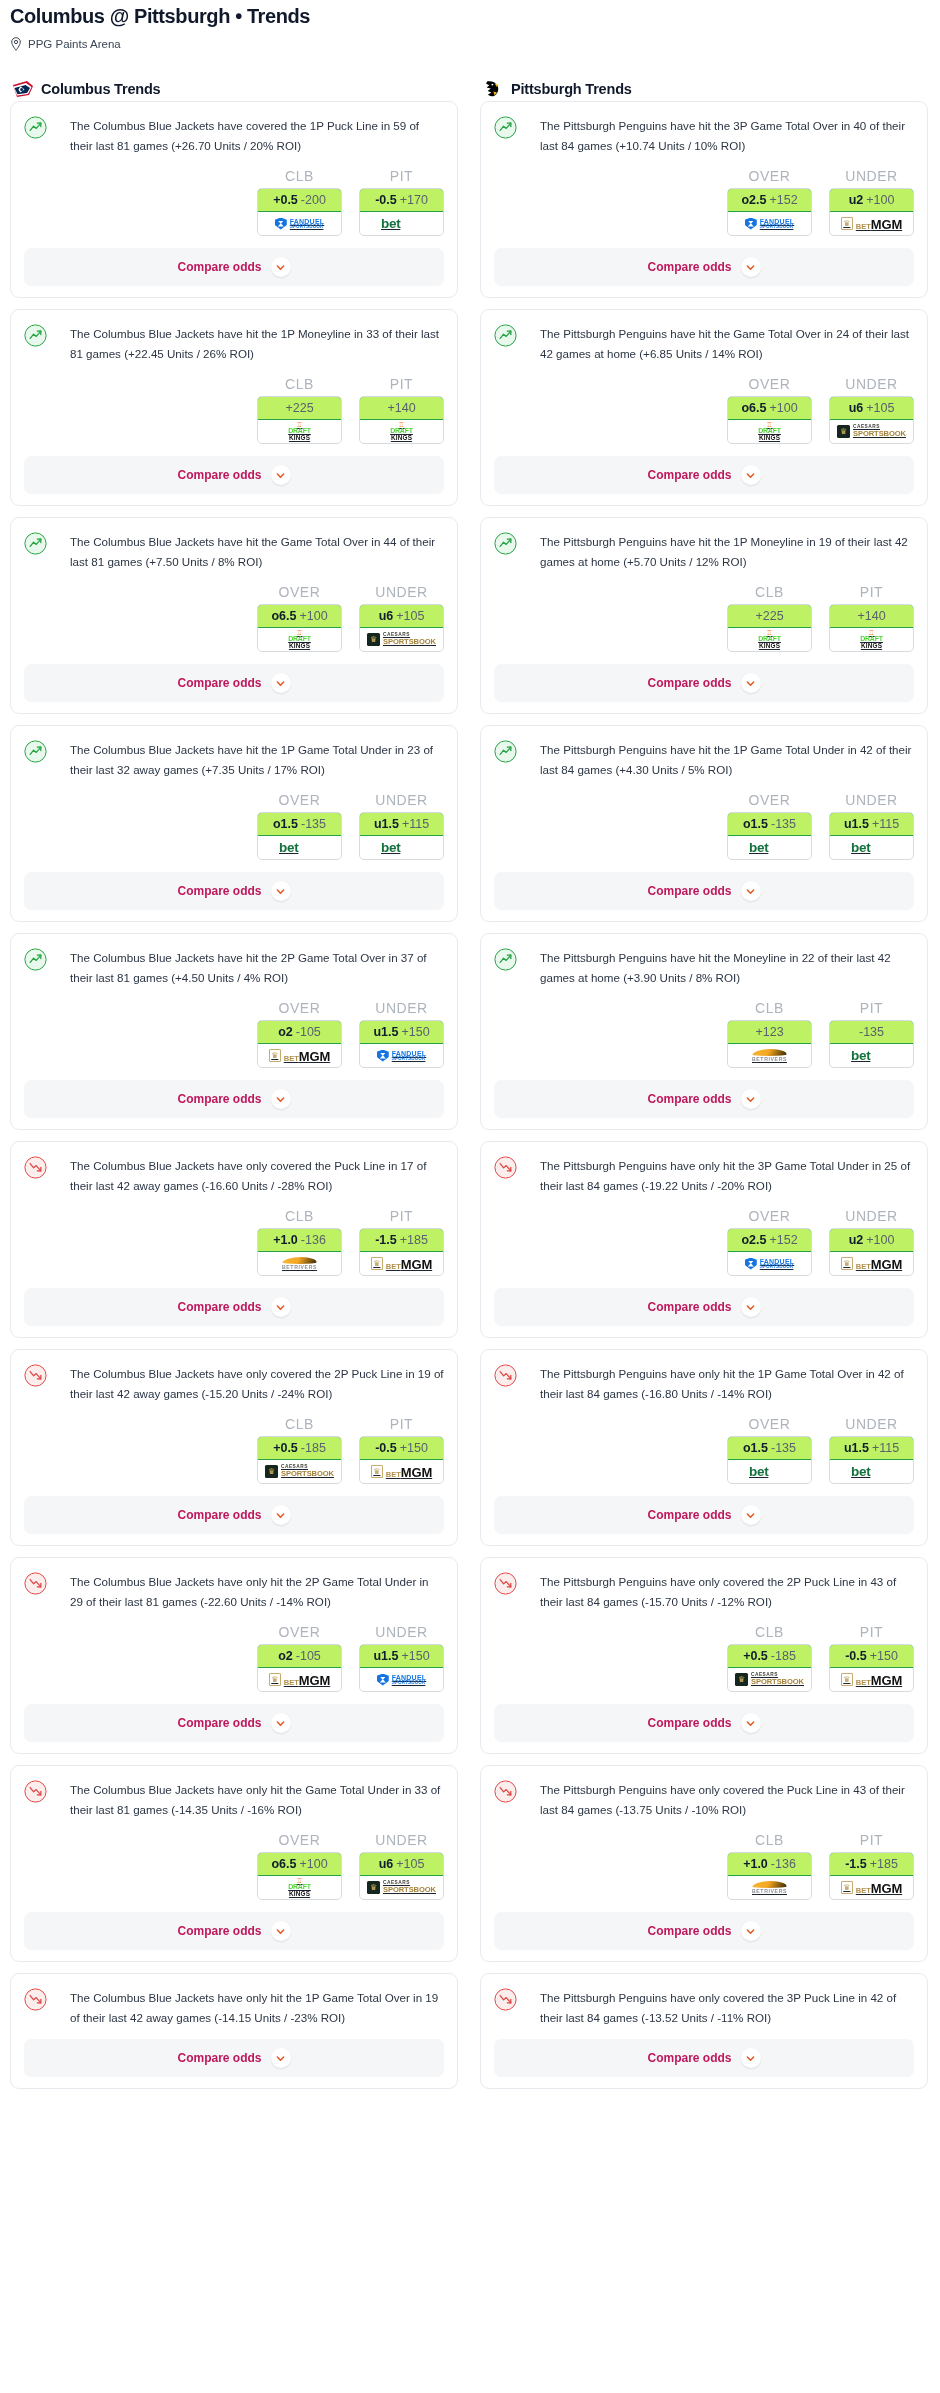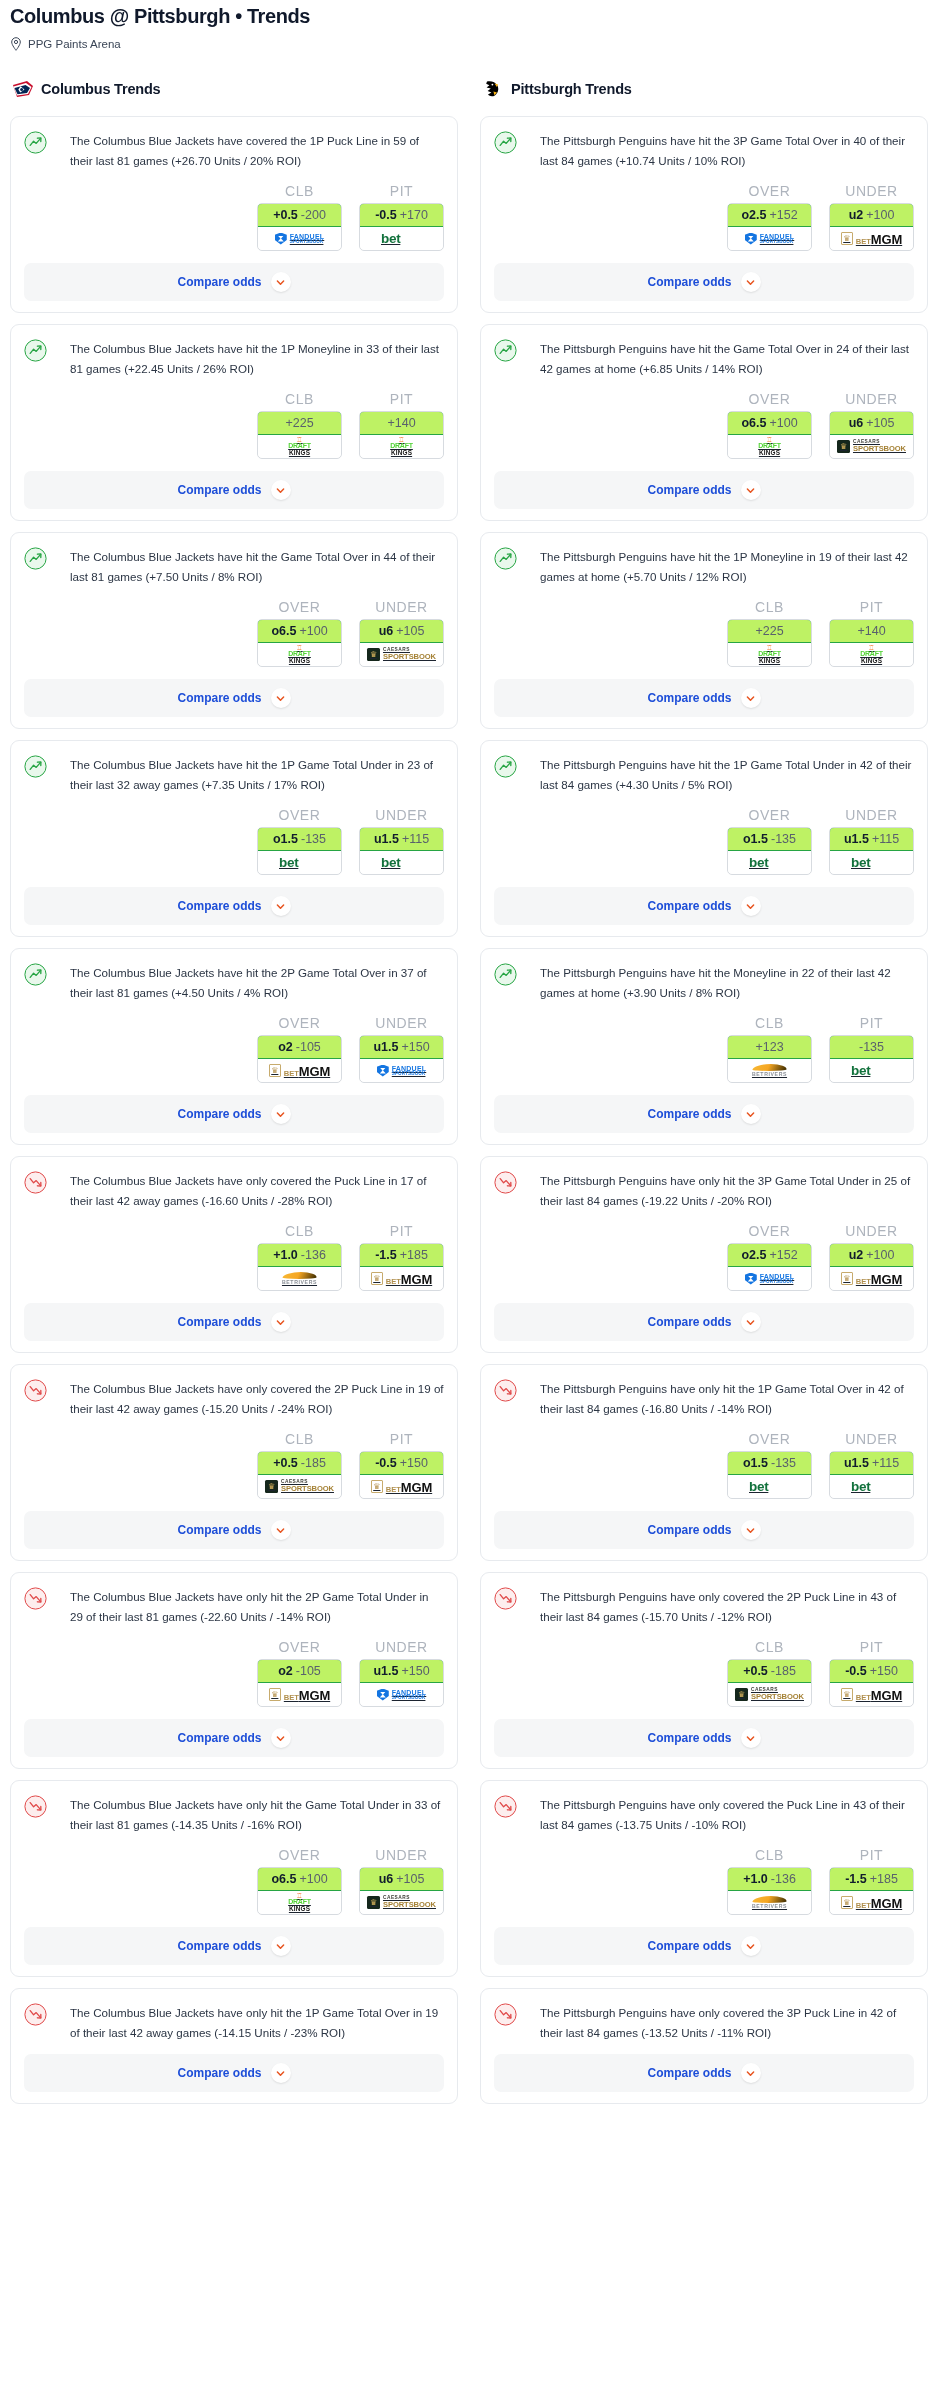--- a/index.html
+++ b/index.html
@@ -37,21 +37,21 @@
     padding: 0 10px;
     margin-top: 28px;
     align-items: flex-start;
   }
   .column { width: 448px; flex: 0 0 448px; }
 
   .column-header {
     display: flex;
     align-items: center;
     gap: 7px;
-    margin-bottom: 17px;
+    margin-bottom: 2px;
     padding-left: 2px;
   }
   .column-header .team-logo { width: 22px; height: 20px; flex: 0 0 auto; }
   .column-title {
     font-size: 14.5px;
     font-weight: 700;
     color: #10192b;
     letter-spacing: -0.2px;
   }
 
@@ -181,21 +181,21 @@
     margin-top: 12px;
     background: #f5f6f7;
     border-radius: 7px;
     height: 38px;
     display: flex;
     align-items: center;
     justify-content: center;
     gap: 9px;
     cursor: pointer;
   }
-  .compare-label { font-size: 12px; font-weight: 700; color: #1d4ed8; }
+  .compare-label { font-size: 12px; font-weight: 700; color: #be185d; }
   .chev-circle {
     width: 20px; height: 20px; border-radius: 50%; background: #fff;
     display: flex; align-items: center; justify-content: center;
     box-shadow: 0 1px 2px rgba(0,0,0,0.10);
   }
 </style>
 </head>
 <body>
 
 <div class="page">

